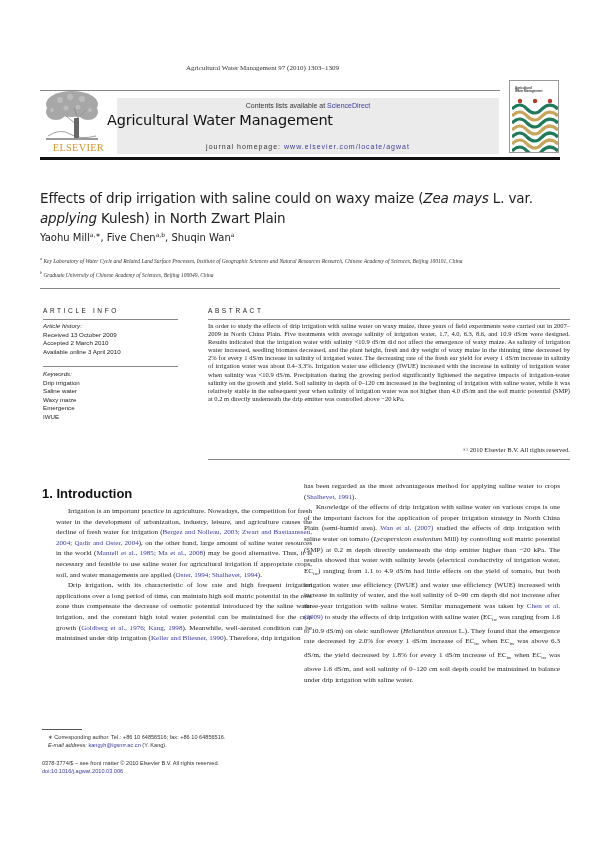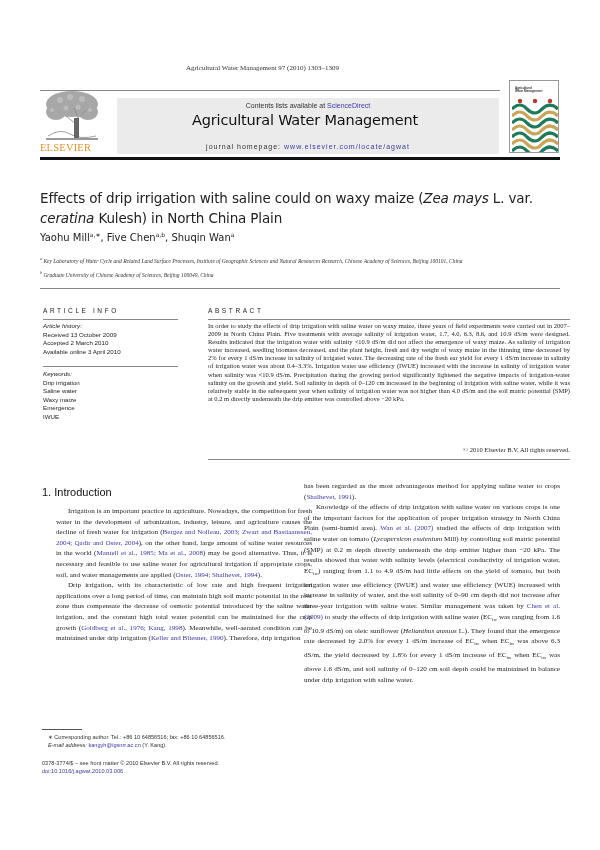--- a/index.html
+++ b/index.html
@@ -4,39 +4,39 @@
 <style>
   * { box-sizing: border-box; margin: 0; padding: 0; }
   html, body { width: 600px; height: 850px; background: #ffffff; overflow: hidden; }
   body { font-family: "DejaVu Serif", serif; color: #222; position: relative; }
   .abs { position: absolute; }
   .running-head { top: 64px; left: 0; width: 525px; text-align: center; font-family: "Liberation Serif", serif; font-size: 7px; color: #333; }
   .rule { position: absolute; background: #888; height: 1px; }
   .header-band { top: 98px; left: 117px; width: 382px; height: 56px; background: #ebebeb; }
   .contents-line { top: 102px; left: 117px; width: 382px; text-align: center; font-family: "Liberation Sans", sans-serif; font-size: 7px; color: #333; }
   .contents-line a { color: #3a3aa0; text-decoration: none; }
-  .journal-title { top: 112px; left: 114px; width: 382px; text-align: center; font-family: "DejaVu Sans", sans-serif; font-size: 14.5px; color: #111; letter-spacing: -0.2px; }
+  .journal-title { top: 112px; left: 107px; width: 382px; text-align: left; font-family: "DejaVu Sans", sans-serif; font-size: 14.5px; color: #111; letter-spacing: -0.2px; }
   .homepage { top: 143px; left: 117px; width: 382px; text-align: center; font-family: "Liberation Sans", sans-serif; font-size: 7px; letter-spacing: 1px; color: #333; }
   .homepage a { color: #3a3aa0; text-decoration: none; }
   .elsevier-logo { top: 88px; left: 40px; width: 64px; height: 66px; }
-  .elsevier-word { top: 142px; left: 40px; width: 64px; text-align: left; font-family: "Liberation Serif", serif; font-size: 10.5px; color: #d9952a; letter-spacing: 0.2px; }
+  .elsevier-word { top: 142px; left: 40px; width: 64px; text-align: right; font-family: "Liberation Serif", serif; font-size: 10.5px; color: #d9952a; letter-spacing: 0.2px; }
   .cover { top: 80px; left: 509px; width: 50px; height: 73px; border: 1px solid #999; background: #fff; overflow: hidden; }
   .cover-title { position: absolute; top: 6px; left: 5px; font-size: 3px; line-height: 3.3px; font-family: "Liberation Sans", sans-serif; font-weight: bold; color: #333; }
   .thick-rule { top: 157px; left: 40px; width: 520px; height: 3px; background: #111; }
   .article-title { top: 188px; left: 40px; width: 520px; font-family: "DejaVu Sans", sans-serif; font-size: 13.5px; line-height: 20px; color: #222; letter-spacing: -0.15px; }
   .article-title i { font-style: italic; }
   .authors { top: 232px; left: 40px; font-family: "DejaVu Sans", sans-serif; font-size: 10px; color: #222; }
   .authors sup { font-size: 6px; vertical-align: top; position: relative; top: -1px; }
   .affil { left: 40px; width: 520px; font-family: "Liberation Serif", serif; font-style: italic; font-size: 5.5px; line-height: 7px; color: #333; }
   .sec-label { top: 307px; font-family: "Liberation Sans", sans-serif; font-size: 6.5px; letter-spacing: 2.6px; color: #222; }
   .info-block { left: 43px; font-family: "Liberation Sans", sans-serif; font-size: 6.2px; line-height: 8.6px; color: #222; }
   .info-block .h { font-style: italic; }
   .abstract { top: 322px; left: 208px; width: 362px; font-family: "Liberation Serif", serif; font-size: 6.5px; line-height: 8.1px; color: #222; text-align: justify; }
   .copyright { top: 446px; left: 208px; width: 362px; text-align: right; font-family: "Liberation Serif", serif; font-size: 6.5px; color: #222; }
-  .section-heading { top: 486px; left: 42px; font-family: "Liberation Sans", sans-serif; font-weight: normal; font-size: 11px; color: #111; }
+  .section-heading { top: 486px; left: 42px; font-family: "Liberation Sans", sans-serif; font-weight: bold; font-size: 13px; color: #111; }
   .col { font-family: "Liberation Serif", serif; font-size: 7.1px; line-height: 10.6px; color: #222; text-align: justify; width: 256px; }
   .col p { text-indent: 12px; }
   .col p.noindent { text-indent: 0; }
   .col a { color: #3a3aa0; text-decoration: none; }
   .col sub { font-size: 5px; }
   .footnote { left: 42px; width: 260px; font-family: "Liberation Sans", sans-serif; font-size: 5.6px; line-height: 8px; color: #333; }
   .footnote a { color: #3a3aa0; text-decoration: none; }
   .doi a { color: #3a3aa0; text-decoration: none; }
 </style>
 </head>
@@ -103,21 +103,21 @@
       <path d="M0 47 Q8 39 15 47 Q23 55 30 47 Q38 39 46 47" stroke="#c9a55a"></path>
       <path d="M0 54 Q8 46 15 54 Q23 62 30 54 Q38 46 46 54" stroke="#1f7a5a"></path>
     </g>
   </svg>
 </div>
 
 <div class="abs thick-rule"></div>
 
 <div class="abs article-title">
   <span>Effects of drip irrigation with saline could on waxy maize (</span><i>Zea mays</i><span> L. var.</span><br>
-  <i>ceratina</i><span> Kulesh) in North China Plain</span>
+  <i>applying</i><span> Kulesh) in North Zwart Plain</span>
 </div>
 
 <div class="abs authors">
   <span>Yaohu Mill</span><sup>a,∗</sup>,
   <span>Five Chen</span><sup>a,b</sup>,
   <span>Shuqin Wan</span><sup>a</sup>
 </div>
 
 <div class="abs affil" style="top:255px;">
   <sup style="font-size:4px;">a</sup> <span>Key Laboratory of Water Cycle and Related Land Surface Processes, Institute of Geographic Sciences and Natural Resources Research, Chinese Academy of Sciences, Beijing 100101, China</span>

